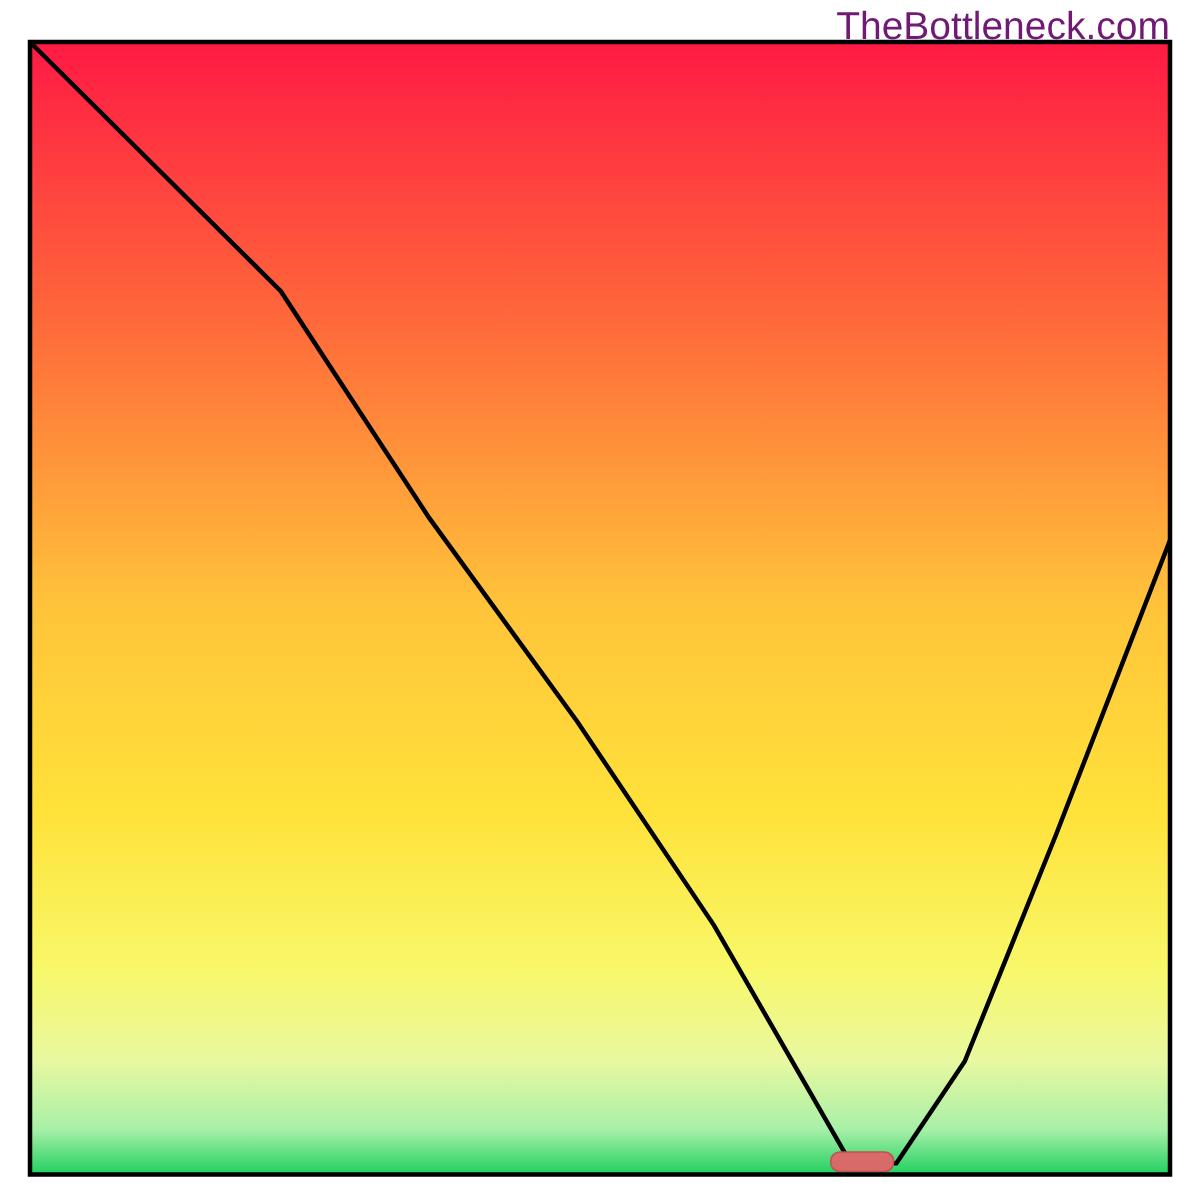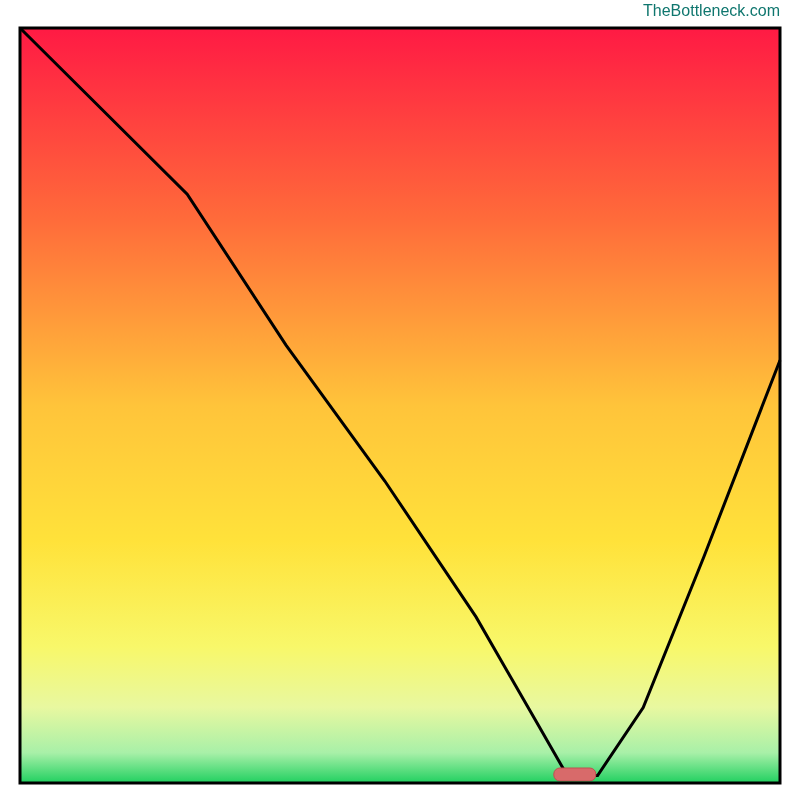--- a/index.html
+++ b/index.html
@@ -10,22 +10,22 @@
   }
   .container {
     width: 800px;
     height: 800px;
     position: relative;
   }
   .watermark {
     position: absolute;
     top: 2px;
     right: 20px;
-    color: #0f766e;
-    font-size: 16px;
+    color: #701a75;
+    font-size: 26px;
     font-family: Arial, sans-serif;
     z-index: 10;
   }
   svg {
     display: block;
   }
 </style>
 </head>
 <body>
 

